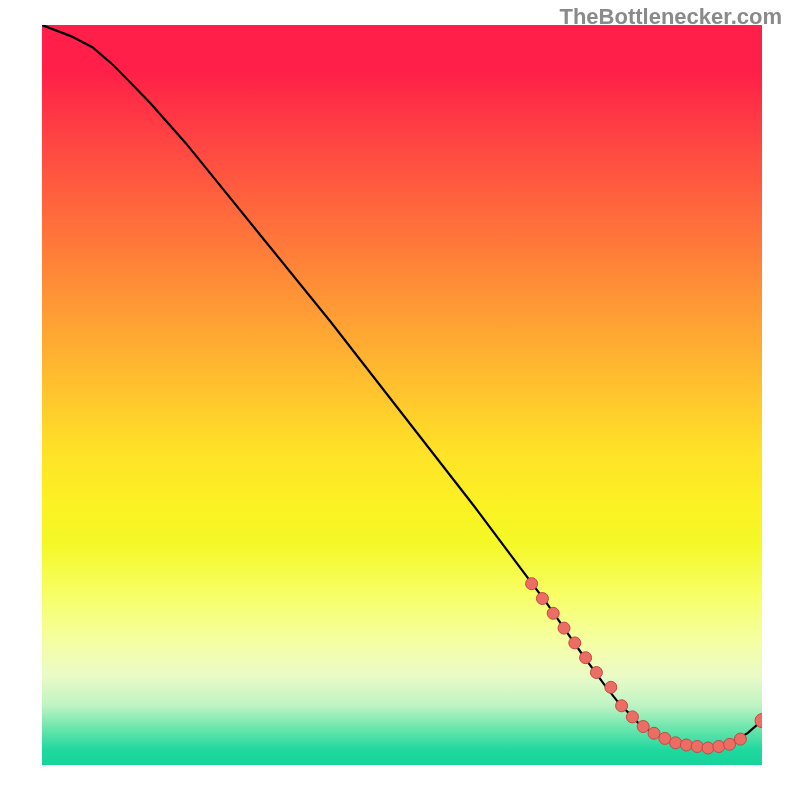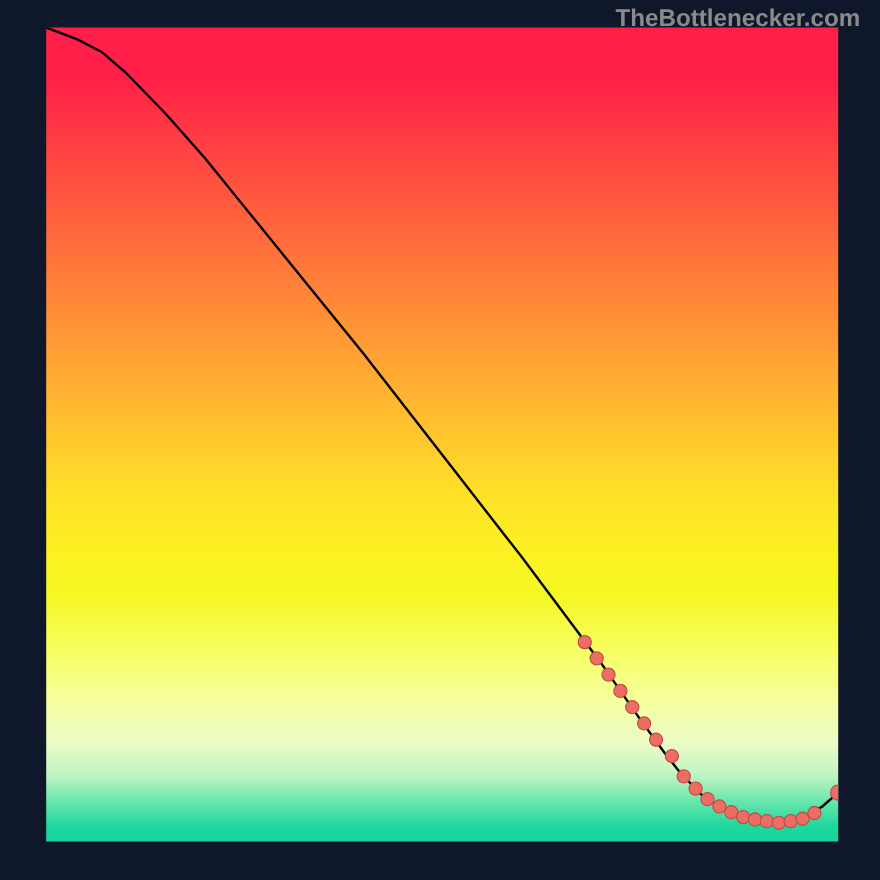--- a/index.html
+++ b/index.html
@@ -7,21 +7,21 @@
     padding: 0;
     width: 800px;
     height: 800px;
     background: #000000;
     overflow: hidden;
   }
   .outer {
     position: relative;
     width: 800px;
     height: 800px;
-    background: #0f172a;
+    background: #ffffff;
   }
   .watermark {
     position: absolute;
     top: 4px;
     right: 18px;
     font-family: Arial, Helvetica, sans-serif;
     font-size: 22px;
     font-weight: bold;
     color: #8a8a8a;
     z-index: 20;

